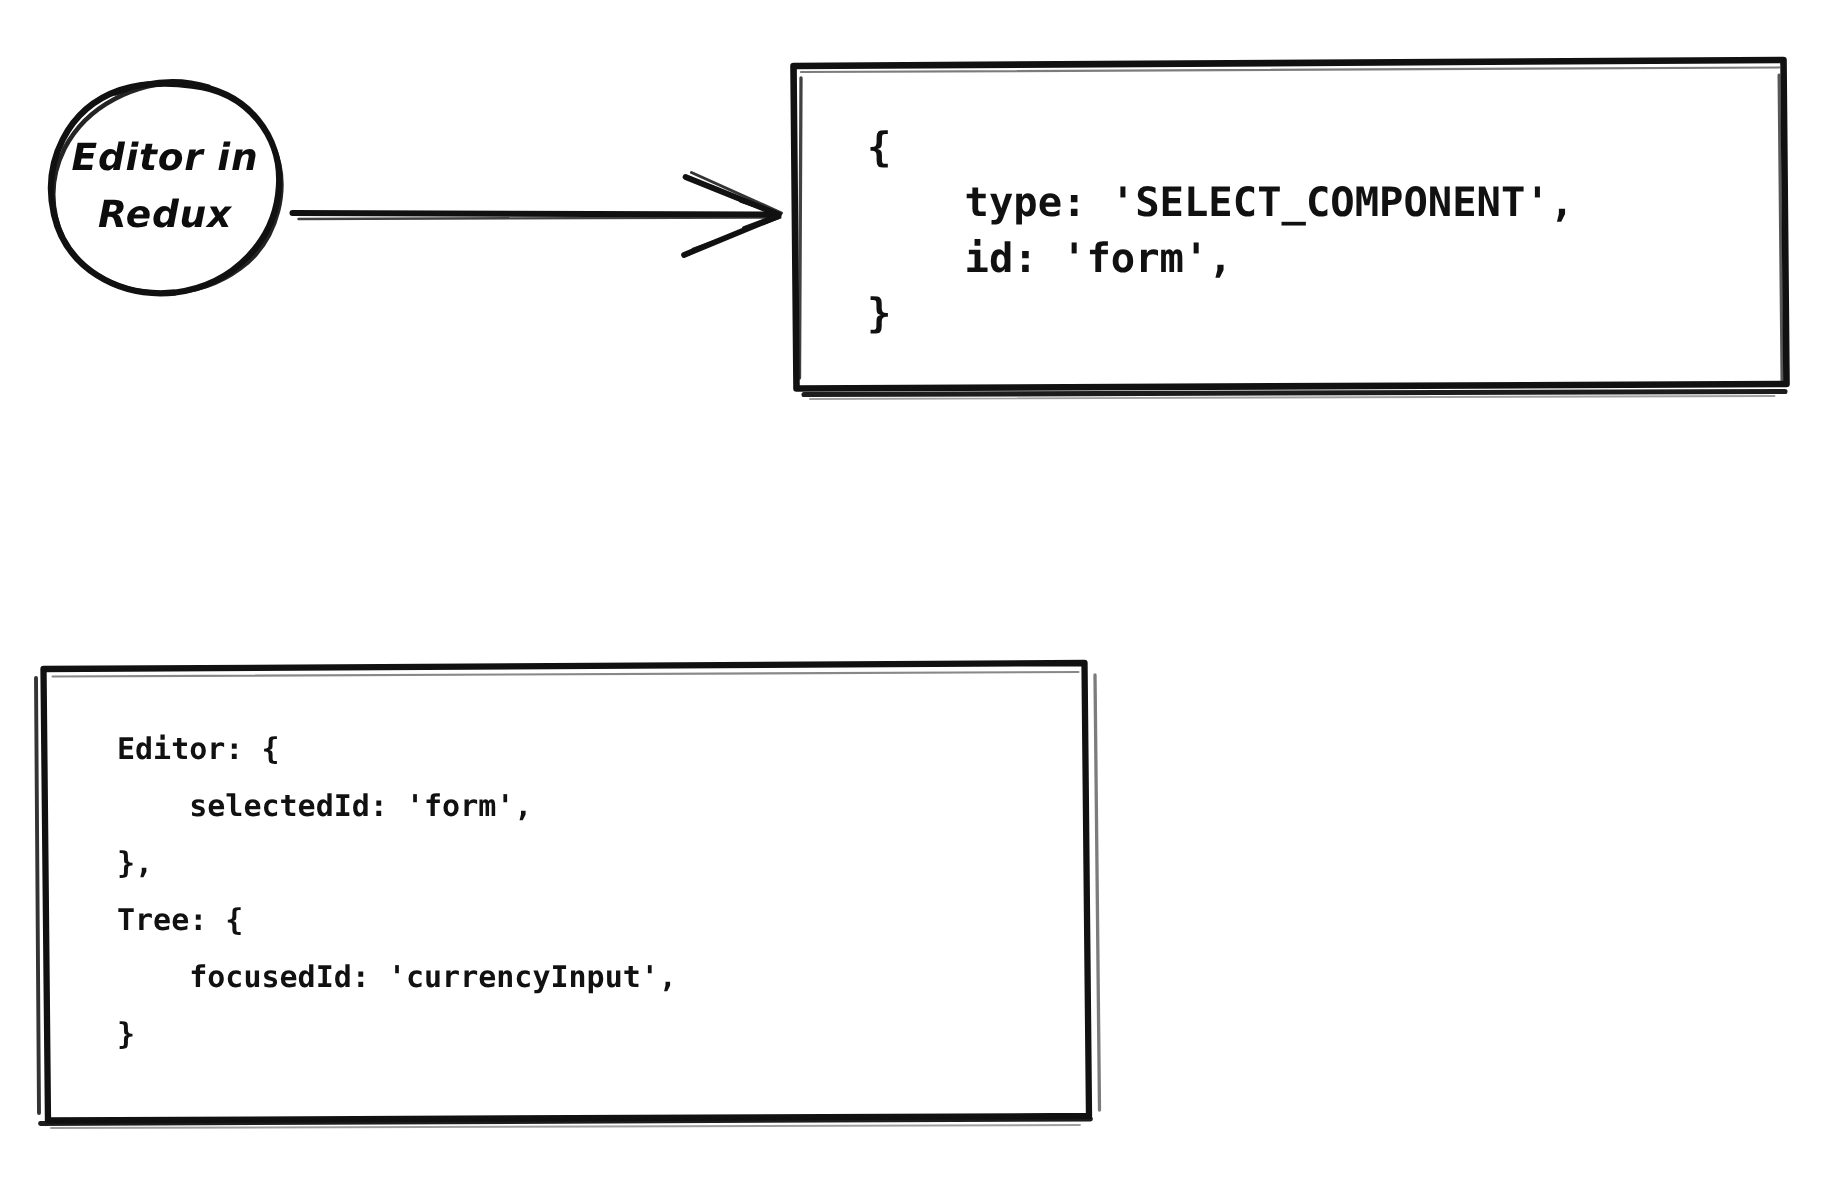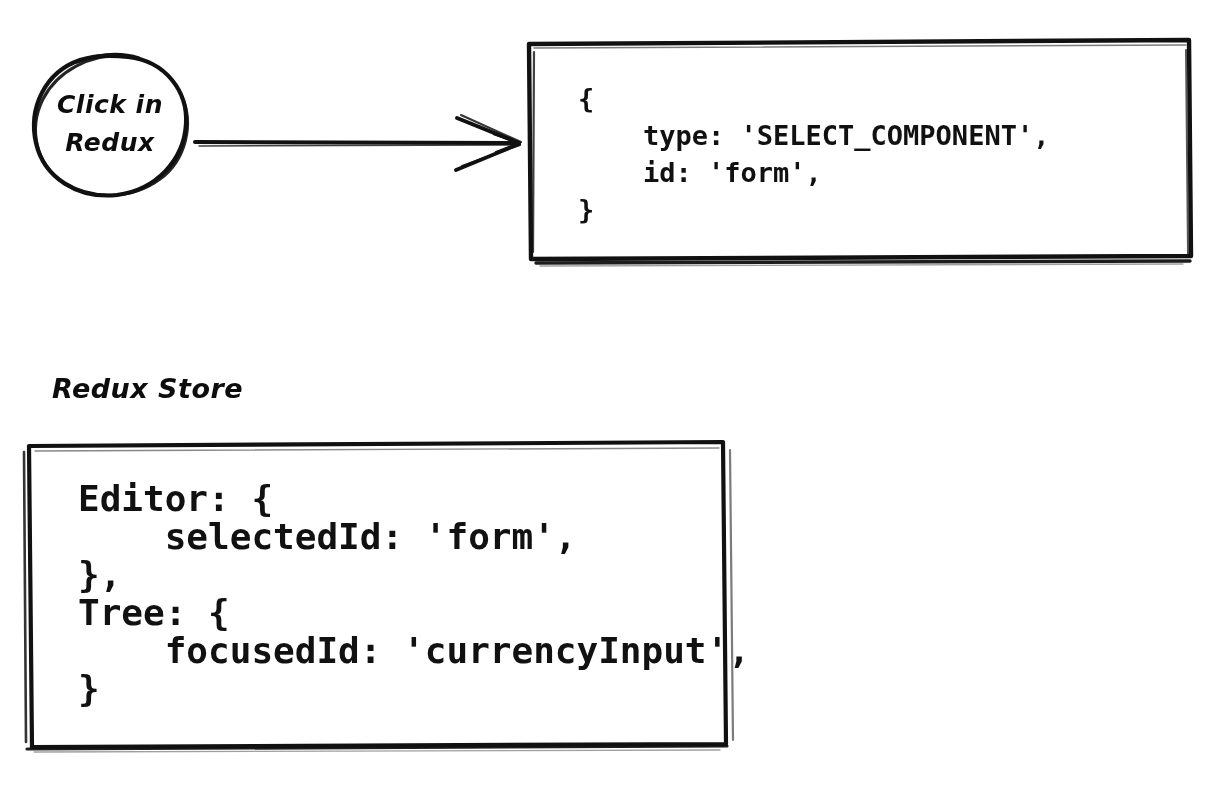--- a/index.html
+++ b/index.html
@@ -71,21 +71,21 @@
   #action-code {
     left: 578px;
     top: 80px;
     font-size: 27px;
     line-height: 37px;
   }
 
   #store-code {
     left: 78px;
     top: 480px;
-    font-size: 36px;
+    font-size: 20px;
     line-height: 38px;
   }
 </style>
 </head>
 <body>
 
 <div id="diagram-root">
 
   <svg id="sketch-layer" viewBox="0 0 1216 792" xmlns="http://www.w3.org/2000/svg">
 
@@ -129,28 +129,27 @@
     <g>
       <path d="M 29 446 L 723 442 L 726 744 L 32 747 Z" fill="#ffffff" stroke="#111111" stroke-width="4.2" stroke-linejoin="round" stroke-linecap="round"></path>
       <path d="M 35 451 L 719 448" fill="none" stroke="#111111" stroke-width="1.4" stroke-linecap="round" opacity="0.5"></path>
       <path d="M 24 452 L 26 742" fill="none" stroke="#111111" stroke-width="2.6" stroke-linecap="round" opacity="0.85"></path>
       <path d="M 730 450 L 733 740" fill="none" stroke="#111111" stroke-width="2.2" stroke-linecap="round" opacity="0.55"></path>
       <path d="M 27 749 L 727 746" fill="none" stroke="#111111" stroke-width="3.2" stroke-linecap="round" opacity="0.95"></path>
       <path d="M 34 752 L 720 750" fill="none" stroke="#111111" stroke-width="1.3" stroke-linecap="round" opacity="0.4"></path>
     </g>
   </svg>
 
-  <div class="hand-label" id="circle-label"><span>Click in</span><br><span>Redux</span></div>
+  <div class="hand-label" id="circle-label"><span>Editor in</span><br><span>Redux</span></div>
 
   <pre class="code-block" id="action-code">{
     type: 'SELECT_COMPONENT',
     id: 'form',
 }</pre>
 
-  <div class="hand-label" id="store-caption">Redux Store</div>
 
   <pre class="code-block" id="store-code">Editor: {
     selectedId: 'form',
 },
 Tree: {
     focusedId: 'currencyInput',
 }</pre>
 
 </div>
 

